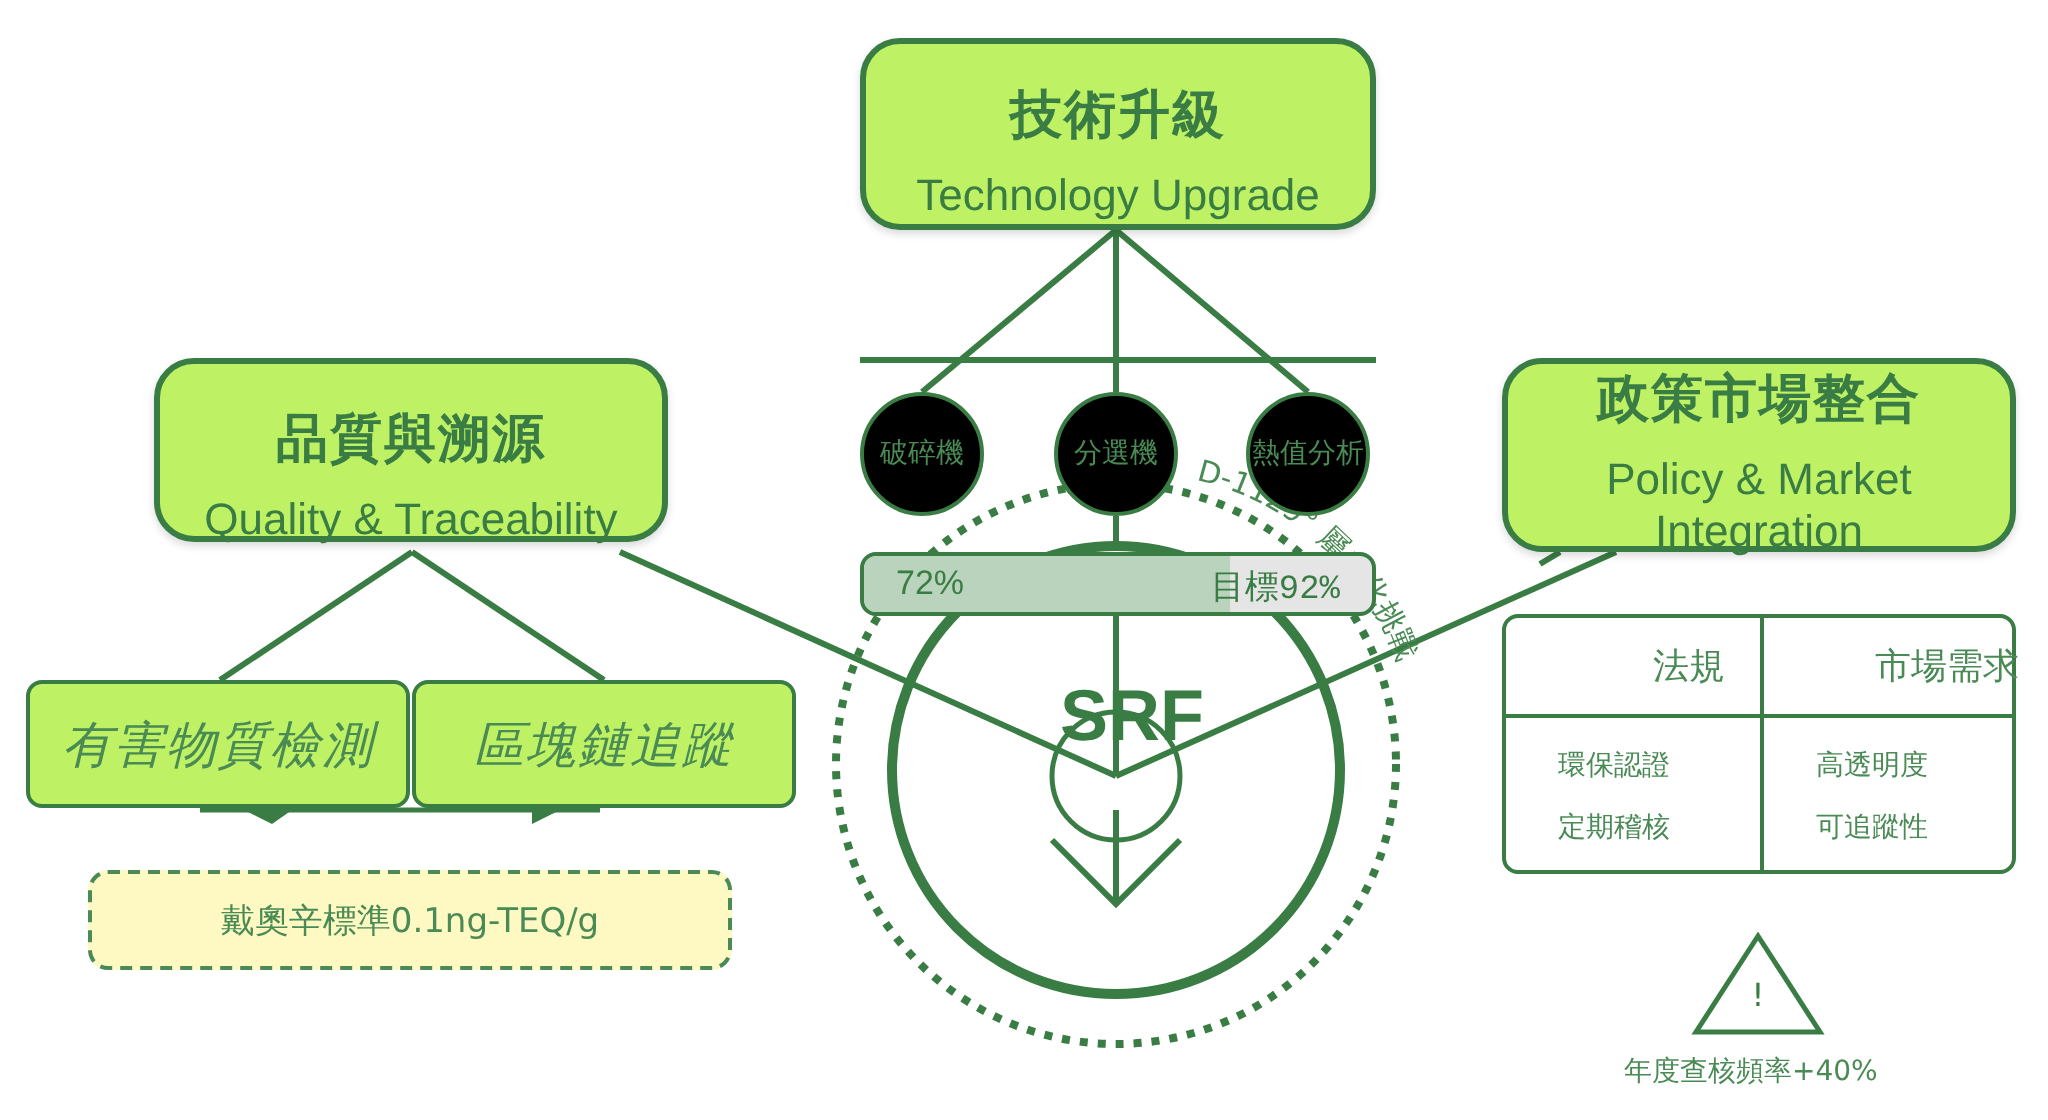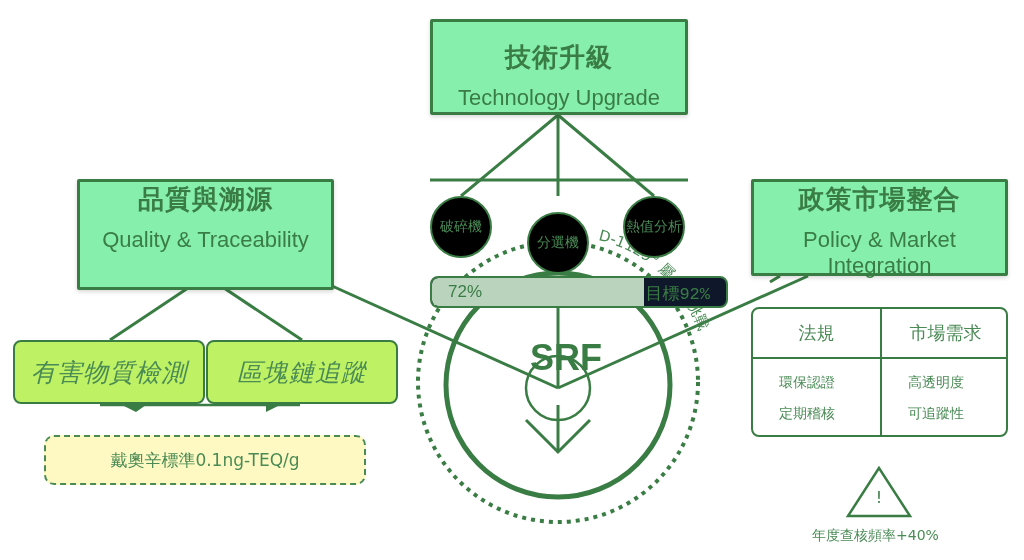--- a/index.html
+++ b/index.html
@@ -1,43 +1,43 @@
 <!DOCTYPE html>
 <html><head>
 <meta charset="utf-8">
 <style>
   html, body { margin: 0; padding: 0; background: #ffffff; }
   body { width: 1024px; height: 560px; position: relative; overflow: hidden;
          font-family: "DejaVu Sans", "Liberation Sans", sans-serif; color: #3a7d44; }
   svg.links { position: absolute; left: 0; top: 0; width: 1024px; height: 560px; }
-  .box { position: absolute; background: #86efac; border: 3px solid #3a7d44; border-radius: 2px;
+  .box { position: absolute; background: #bef264; border: 3px solid #3a7d44; border-radius: 20px;
          box-sizing: border-box; text-align: center; box-shadow: 0 2px 4px rgba(0,0,0,0.15); }
   .box .zh { font-size: 26px; font-weight: bold; color: #3a7d44; letter-spacing: 1px; }
   .box .en { font-family: "Liberation Sans", sans-serif; font-size: 22px; color: #3a7d44; margin-top: 10px; }
   .sub { position: absolute; background: #bef264; border: 2px solid #3a7d44; border-radius: 8px;
          box-sizing: border-box; display: flex; align-items: center; justify-content: center;
          font-size: 25px; color: #4a8a55; letter-spacing: 1px; font-style: italic; }
   .dashed { position: absolute; left: 44px; top: 435px; width: 322px; height: 50px; border: 2px dashed #4a8a55;
             border-radius: 10px; background: #fef9c3; box-sizing: border-box; display: flex; align-items: center;
             justify-content: center; font-size: 17px; color: #4a8a55; }
   .machine { position: absolute; width: 62px; height: 62px; border: 2.5px solid #3a7d44; border-radius: 50%;
              background: #000000; box-sizing: border-box; display: flex; align-items: center; justify-content: center;
              font-size: 14px; color: #4a8a55; white-space: nowrap; }
-  .progress { position: absolute; left: 430px; top: 276px; width: 298px; height: 32px; border: 2px solid #3a7d44;
-              border-radius: 8px; background: #0f172a; box-sizing: border-box; overflow: hidden; }
+  .progress { position: absolute; left: 430px; top: 276px; width: 258px; height: 32px; border: 2px solid #3a7d44;
+              border-radius: 8px; background: #e5e5e5; box-sizing: border-box; overflow: hidden; }
   .progress .fill { position: absolute; left: 0; top: 0; bottom: 0; background: #b9d3bd; border-radius: 6px 0 0 6px; }
   .progress .cur { position: absolute; left: 16px; top: 4px; font-size: 17px; color: #3a7d44; font-family: "Liberation Sans", sans-serif; }
   .progress .tgt { position: absolute; right: 16px; top: 4px; font-size: 17px; color: #3a7d44; font-family: Liberation Mono, monospace; }
   .srf { position: absolute; left: 518px; top: 337px; font-family: "Liberation Sans", sans-serif; font-weight: bold;
          font-size: 36px; color: #3a7d44; margin-left: 12px; }
   .table { position: absolute; left: 751px; top: 307px; width: 257px; height: 130px; border: 2px solid #3a7d44;
            border-radius: 8px; box-sizing: border-box; background: #fff; }
   .table .vline { position: absolute; left: 127px; top: 0; bottom: 0; width: 2px; background: #3a7d44; }
   .table .hline { position: absolute; left: 0; right: 0; top: 48px; height: 2px; background: #3a7d44; }
-  .table .cell-h { position: absolute; top: 12px; width: 127px; text-align: center; font-size: 18px; color: #4a8a55; }
+  .table .cell-h { position: absolute; top: 12px; width: 127px; text-align: center; font-size: 18px; color: #4a8a55; padding-left: 28px; }
   .table .cell-b { position: absolute; width: 108px; text-align: center; font-size: 14px; color: #4a8a55; }
   .warn-text { position: absolute; left: 812px; top: 527px; font-size: 14px; color: #4a8a55; }
   .curve-text { font-size: 15px; fill: #4a8a55; }
 </style>
 </head>
 <body>
 
 <svg class="links" viewBox="0 0 1024 560">
 
   <circle cx="558" cy="382" r="140" fill="none" stroke="#3a7d44" stroke-width="4" stroke-dasharray="4 5"></circle>
@@ -74,36 +74,36 @@
 </svg>
 
 <div class="box" style="left:430px; top:19px; width:258px; height:96px; padding-top:18px;">
   <div class="zh">技術升級</div>
   <div class="en">Technology Upgrade</div>
 </div>
 
 <div class="machine" style="left:430px; top:196px;">
     <span>破碎機</span>
   </div>
-<div class="machine" style="left:527px; top:212px;">
+<div class="machine" style="left:527px; top:196px;">
     <span>分選機</span>
   </div>
 <div class="machine" style="left:623px; top:196px;">
     <span>熱值分析</span>
   </div>
 
 <div class="progress">
   <div class="fill" id="progFill" style="width: 72%;"></div>
   <span class="cur">72%</span>
   <span class="tgt">目標92%</span>
 </div>
 
 <div class="srf">SRF</div>
 
-<div class="box" style="left:77px; top:179px; width:257px; height:111px; text-align:center;">
+<div class="box" style="left:77px; top:179px; width:257px; height:92px; padding-top:20px;text-align:center;">
   <div class="zh">品質與溯源</div>
   <div class="en">Quality &amp; Traceability</div>
 </div>
 <div class="sub" style="left:13px; top:340px; width:192px; height:64px;">
     <span>有害物質檢測</span>
   </div>
 <div class="sub" style="left:206px; top:340px; width:192px; height:64px;">
     <span>區塊鏈追蹤</span>
   </div>
 <div class="dashed">

